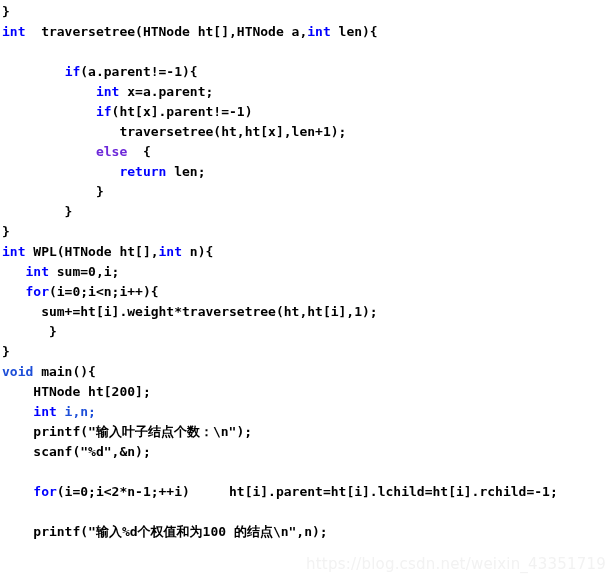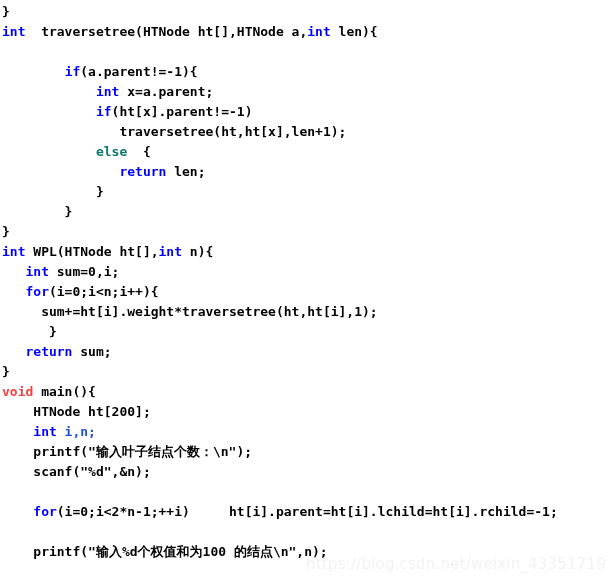--- a/index.html
+++ b/index.html
@@ -58,33 +58,32 @@
 
 <div id="code-block" style="background: rgb(255, 255, 255);">
   <div id="code-lines">
       <div class="code-line"><span class="plain" style="color: rgb(0, 0, 0);">}</span></div>
       <div class="code-line"><span class="kw" style="color: rgb(0, 0, 255);">int</span><span class="plain" style="color: rgb(0, 0, 0);">  traversetree(HTNode ht[],HTNode a,</span><span class="kw" style="color: rgb(0, 0, 255);">int</span><span class="plain" style="color: rgb(0, 0, 0);"> len){</span></div>
       <div class="code-line">&nbsp;</div>
       <div class="code-line"><span class="plain" style="color: rgb(0, 0, 0);">        </span><span class="kw" style="color: rgb(0, 0, 255);">if</span><span class="plain" style="color: rgb(0, 0, 0);">(a.parent!=-1){</span></div>
       <div class="code-line"><span class="plain" style="color: rgb(0, 0, 0);">            </span><span class="kw" style="color: rgb(0, 0, 255);">int</span><span class="plain" style="color: rgb(0, 0, 0);"> x=a.parent;</span></div>
       <div class="code-line"><span class="plain" style="color: rgb(0, 0, 0);">            </span><span class="kw" style="color: rgb(0, 0, 255);">if</span><span class="plain" style="color: rgb(0, 0, 0);">(ht[x].parent!=-1)</span></div>
       <div class="code-line"><span class="plain" style="color: rgb(0, 0, 0); text-align: right;">               traversetree(ht,ht[x],len+1);</span></div>
-      <div class="code-line"><span class="plain" style="color: rgb(0, 0, 0);">            </span><span class="kw" style="color: #0f766e;">else</span><span class="plain" style="color: rgb(0, 0, 0);">  {</span></div>
+      <div class="code-line"><span class="plain" style="color: rgb(0, 0, 0);">            </span><span class="kw" style="color: #6d28d9;">else</span><span class="plain" style="color: rgb(0, 0, 0);">  {</span></div>
       <div class="code-line"><span class="plain" style="color: rgb(0, 0, 0);">               </span><span class="kw" style="color: rgb(0, 0, 255);">return</span><span class="plain" style="color: rgb(0, 0, 0);"> len;</span></div>
       <div class="code-line"><span class="plain" style="color: rgb(0, 0, 0);">            }</span></div>
       <div class="code-line"><span class="plain" style="color: rgb(0, 0, 0);">        }</span></div>
       <div class="code-line"><span class="plain" style="color: rgb(0, 0, 0);">}</span></div>
       <div class="code-line"><span class="kw" style="color: rgb(0, 0, 255);">int</span><span class="plain" style="color: rgb(0, 0, 0);"> WPL(HTNode ht[],</span><span class="kw" style="color: rgb(0, 0, 255);">int</span><span class="plain" style="color: rgb(0, 0, 0);"> n){</span></div>
       <div class="code-line"><span class="plain" style="color: rgb(0, 0, 0);">   </span><span class="kw" style="color: rgb(0, 0, 255);">int</span><span class="plain" style="color: rgb(0, 0, 0);"> sum=0,i;</span></div>
       <div class="code-line"><span class="plain" style="color: rgb(0, 0, 0);">   </span><span class="kw" style="color: rgb(0, 0, 255);">for</span><span class="plain" style="color: rgb(0, 0, 0); text-align: right;">(i=0;i&lt;n;i++){</span></div>
       <div class="code-line"><span class="plain" style="color: rgb(0, 0, 0);">     sum+=ht[i].weight*traversetree(ht,ht[i],1);</span></div>
       <div class="code-line"><span class="plain" style="color: rgb(0, 0, 0);">      }</span></div>
-      <div class="code-line"><span class="plain" style="color: rgb(0, 0, 0);">   </span><span class="kw" style="color: rgb(0, 0, 255);">return</span><span class="plain" style="color: rgb(0, 0, 0);"> sum;</span></div>
       <div class="code-line"><span class="plain" style="color: rgb(0, 0, 0);">}</span></div>
-      <div class="code-line"><span class="kw" style="color: #ef4444;">void</span><span class="plain" style="color: rgb(0, 0, 0);"> main(){</span></div>
+      <div class="code-line"><span class="kw" style="color: #1d4ed8;">void</span><span class="plain" style="color: rgb(0, 0, 0);"> main(){</span></div>
       <div class="code-line"><span class="plain" style="color: rgb(0, 0, 0);">    HTNode ht[200];</span></div>
       <div class="code-line"><span class="plain" style="color: rgb(0, 0, 0);">    </span><span class="kw" style="color: rgb(0, 0, 255);">int</span><span class="plain" style="color: #1d4ed8; margin-top: 44px;"> i,n;</span></div>
       <div class="code-line"><span class="plain" style="color: rgb(0, 0, 0);">    printf("输入叶子结点个数：\n");</span></div>
       <div class="code-line"><span class="plain" style="color: rgb(0, 0, 0);">    scanf("%d",&amp;n);</span></div>
       <div class="code-line">&nbsp;</div>
       <div class="code-line"><span class="plain" style="color: rgb(0, 0, 0);">    </span><span class="kw" style="color: rgb(0, 0, 255);">for</span><span class="plain" style="color: rgb(0, 0, 0);">(i=0;i&lt;2*n-1;++i)     ht[i].parent=ht[i].lchild=ht[i].rchild=-1;</span></div>
       <div class="code-line">&nbsp;</div>
       <div class="code-line"><span class="plain" style="color: rgb(0, 0, 0);">    printf("输入%d个权值和为100 的结点\n",n);</span></div>
       <div class="code-line">&nbsp;</div>
     </div>

